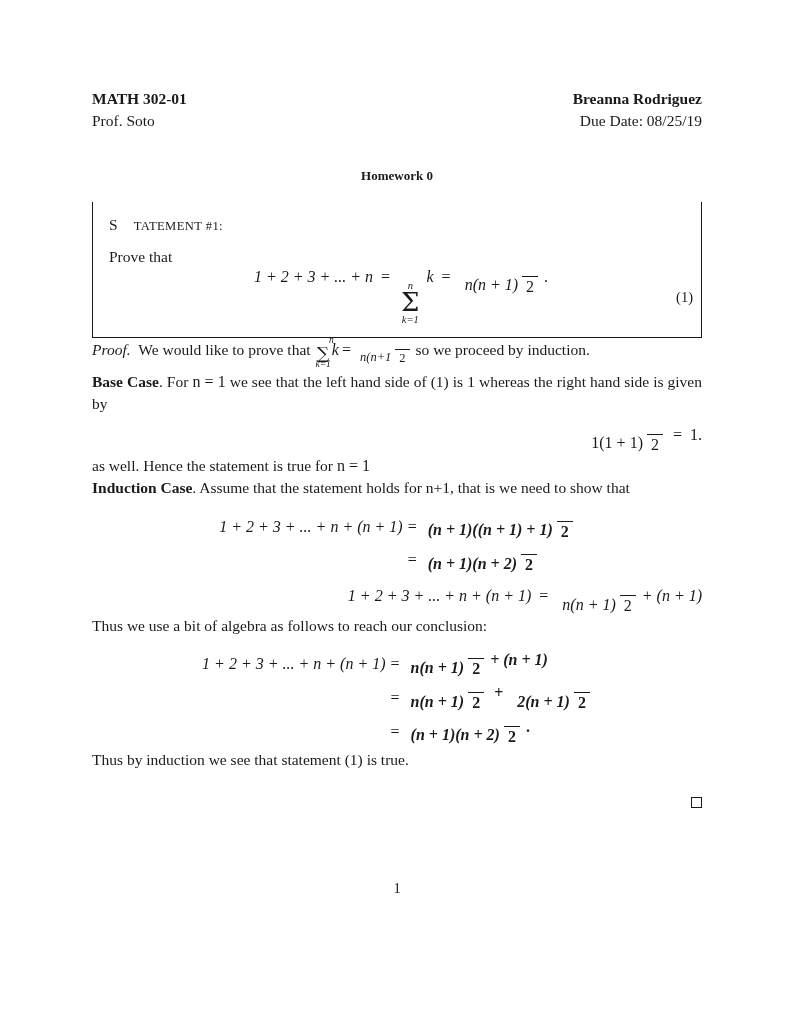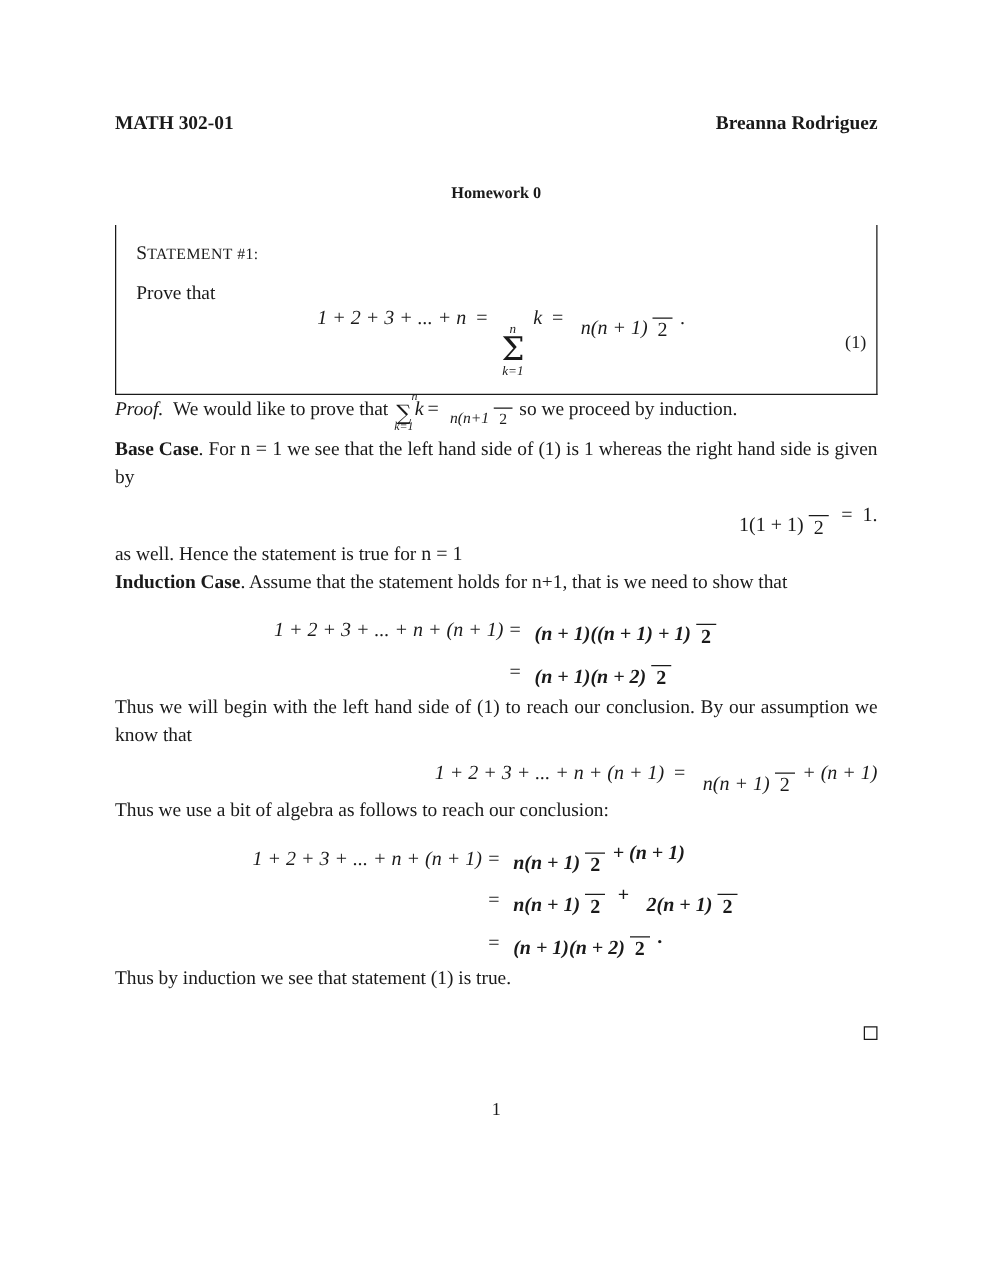--- a/index.html
+++ b/index.html
@@ -57,21 +57,21 @@
     box-sizing: border-box;
   }
   .smallcaps-head {
     font-size: 15px;
     letter-spacing: 0.1px;
   }
   .sc {
     font-size: 15.5px;
   }
   .sc .sc-first { font-size: 15.5px; }
-  .sc .sc-rest { font-size: 12.6px; letter-spacing: 0.4px; }
+  .sc .sc-rest { font-size: 12.6px; letter-spacing: 0.4px; margin-left: 16px; }
   .stmt-prove {
     font-size: 15.5px;
     margin-top: 14px;
   }
   .stmt-eq-row {
     position: relative;
     margin-top: 2px;
     display: flex;
     align-items: center;
     justify-content: center;
@@ -222,20 +222,24 @@
 </style>
 </head>
 <body>
 
 <div id="page">
   <div class="content">
 
     <div class="hdr-row first">
       <div class="hdr-left">MATH 302-01</div>
       <div class="hdr-right">Breanna Rodriguez</div>
+    </div>
+    <div class="hdr-row">
+      <div class="hdr-left">Prof. Soto</div>
+      <div class="hdr-right">Due Date: 08/25/19</div>
     </div>
 
     <div class="doc-title">Homework 0</div>
 
     <div class="stmt-box">
       <div class="smallcaps-head sc"><span class="sc-first">S</span><span class="sc-rest">TATEMENT #1:</span></div>
 
       <div class="stmt-prove">Prove that</div>
 
       <div class="stmt-eq-row">
@@ -304,21 +308,20 @@
           <div class="al-rhs">
             <span class="frac">
               <span class="num v">(n + 1)(n + 2)</span>
               <span class="den">2</span>
             </span>
           </div>
         </div>
       </div>
     </div>
 
-    <p class="body gap-5">Thus we will begin with the left hand side of (1) to reach our conclusion. By our assumption we know that</p>
 
     <div class="dispeq gap-3">
       <span class="math">
         <span class="v">1 + 2 + 3 + ... + n + (n + 1)</span>
         <span class="opn">=</span>
         <span class="frac">
           <span class="num v">n(n + 1)</span>
           <span class="den">2</span>
         </span>
         <span class="v">+ (n + 1)</span>

